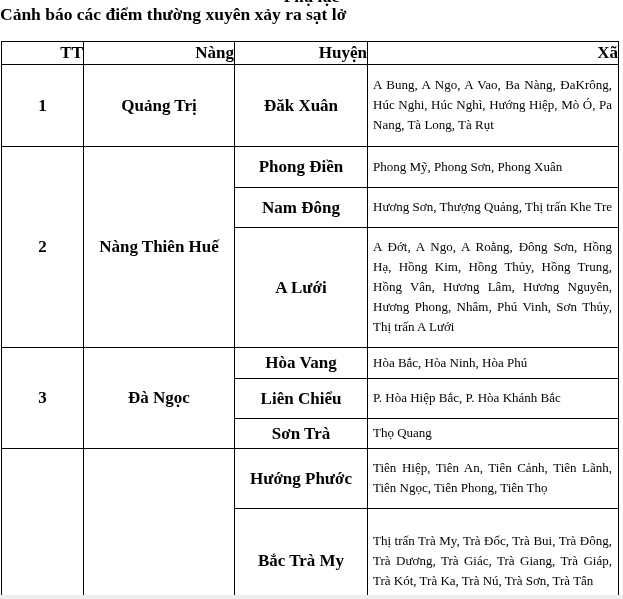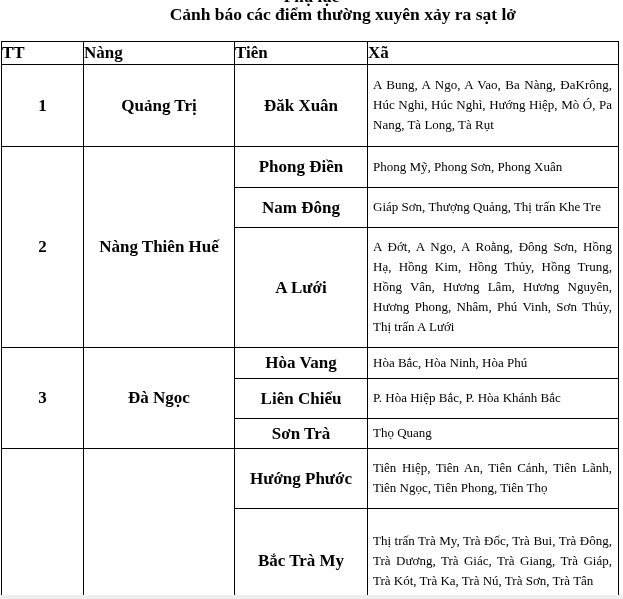--- a/index.html
+++ b/index.html
@@ -6,31 +6,31 @@
   body {
     width: 623px; height: 599px; overflow: hidden; background: #ffffff;
     font-family: "Liberation Serif", "DejaVu Serif", serif; color: #000;
     position: relative;
   }
   .top-fragment {
     position: absolute; left: 0; top: -10px; width: 623px; text-align: center;
     font-weight: bold; font-size: 17px; line-height: 14px; color: #000;
   }
   .doc-title {
-    position: absolute; left: 0; top: 3px; width: 516px; text-align: right;
+    position: absolute; left: 0; top: 3px; width: 516px; text-align: left;
     font-weight: bold; font-size: 17.5px; line-height: 22px;
   }
   table.landslide {
     position: absolute; left: 1px; top: 41px;
     border-collapse: collapse; table-layout: fixed; width: 617px;
   }
   table.landslide td, table.landslide th {
     border: 1.3px solid #000; padding: 0; vertical-align: middle;
   }
-  th { font-weight: bold; font-size: 17px; text-align: left; height: 22px; line-height: 20px; }
+  th { font-weight: bold; font-size: 17px; text-align: right; height: 22px; line-height: 20px; }
   td.tt, td.tinh, td.huyen { font-weight: bold; font-size: 17px; text-align: center; }
   td.xa {
     font-size: 13px; line-height: 20px; text-align: justify; padding: 1px 6px 2px 5px !important;
     vertical-align: top;
   }
   .bottom-strip {
     position: absolute; left: 0; top: 595px; width: 623px; height: 4px; background: #eeeeee;
   }
 </style>
 </head>
@@ -43,42 +43,42 @@
   <colgroup>
     <col style="width:82px">
     <col style="width:151px">
     <col style="width:133px">
     <col style="width:251px">
   </colgroup>
   <thead>
     <tr>
       <th>TT</th>
       <th>Nàng</th>
-      <th>Tiên</th>
+      <th>Huyện</th>
       <th>Xã</th>
     </tr>
   </thead>
   <tbody>
 
     <tr style="height:82px">
       <td class="tt">1</td>
       <td class="tinh">Quảng Trị</td>
       <td class="huyen">Đăk Xuân</td>
       <td class="xa">A Bung, A Ngo, A Vao, Ba Nàng, ĐaKrông, Húc Nghi, Húc Nghì, Hướng Hiệp, Mò Ó, Pa Nang, Tà Long, Tà Rụt</td>
     </tr>
 
     <tr style="height:41px">
       <td class="tt" rowspan="3">2</td>
       <td class="tinh" rowspan="3">Nàng Thiên Huế</td>
       <td class="huyen">Phong Điền</td>
       <td class="xa">Phong Mỹ, Phong Sơn, Phong Xuân</td>
     </tr>
     <tr style="height:40px">
       <td class="huyen">Nam Đông</td>
-      <td class="xa">Giáp Sơn, Thượng Quảng, Thị trấn Khe Tre</td>
+      <td class="xa">Hương Sơn, Thượng Quảng, Thị trấn Khe Tre</td>
     </tr>
     <tr style="height:120px">
       <td class="huyen">A Lưới</td>
       <td class="xa">A Đớt, A Ngo, A Roằng, Đông Sơn, Hồng Hạ, Hồng Kim, Hồng Thủy, Hồng Trung, Hồng Vân, Hương Lâm, Hương Nguyên, Hương Phong, Nhâm, Phú Vinh, Sơn Thủy, Thị trấn A Lưới</td>
     </tr>
 
     <tr style="height:31px">
       <td class="tt" rowspan="3">3</td>
       <td class="tinh" rowspan="3">Đà Ngọc</td>
       <td class="huyen">Hòa Vang</td>

